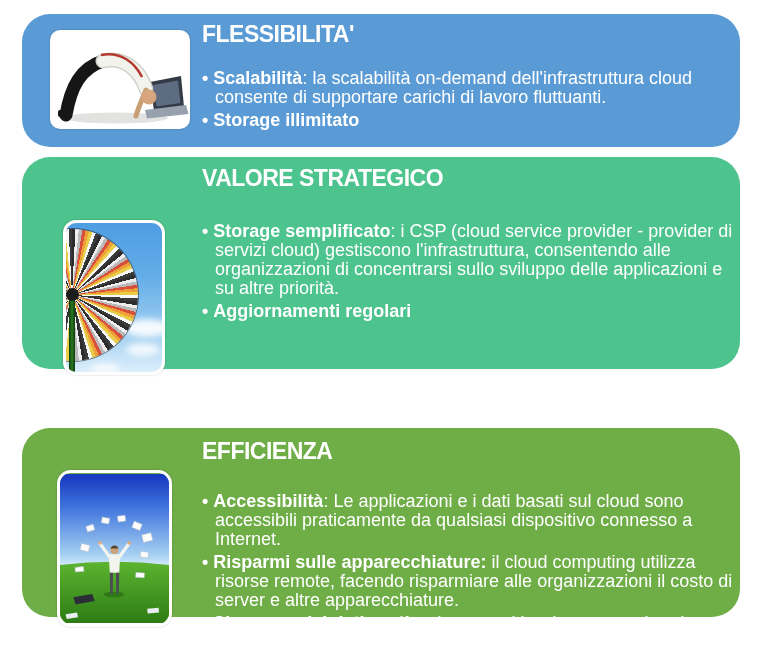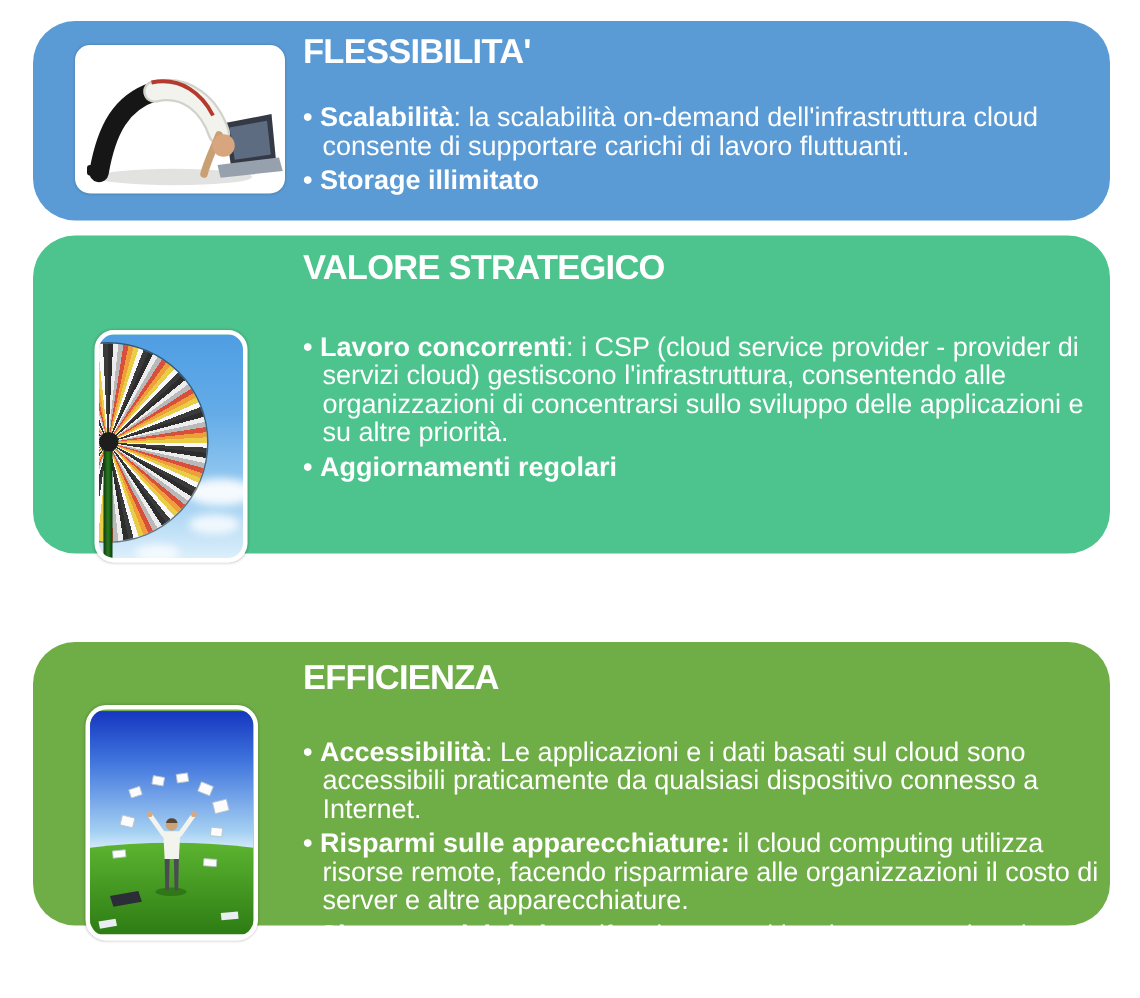--- a/index.html
+++ b/index.html
@@ -86,21 +86,21 @@
       <div class="cloud cloud-a"></div>
       <div class="cloud cloud-b"></div>
       <div class="cloud cloud-c"></div>
       <div class="fan"></div>
       <div class="fan-pole"></div>
       <div class="fan-hub"></div>
     </div>
     <div class="card-content">
       <div class="card-title">VALORE STRATEGICO</div>
       <div class="bullet-list">
-        <div class="bullet"><span class="dot">•</span> <b>Lavoro concorrenti</b><span>: i CSP (cloud service provider - provider di servizi cloud) gestiscono l'infrastruttura, consentendo alle organizzazioni di concentrarsi sullo sviluppo delle applicazioni e su altre priorità.</span></div>
+        <div class="bullet"><span class="dot">•</span> <b>Storage semplificato</b><span>: i CSP (cloud service provider - provider di servizi cloud) gestiscono l'infrastruttura, consentendo alle organizzazioni di concentrarsi sullo sviluppo delle applicazioni e su altre priorità.</span></div>
         <div class="bullet"><span class="dot">•</span> <b>Aggiornamenti regolari</b><span></span></div>
       </div>
     </div>
   </div>
 
   <div class="card card-3" style="background: rgb(111, 173, 71);">
     <div class="photo photo-3">
       <svg viewBox="0 0 115 157" width="109" height="151">
         <defs>
           <linearGradient id="sky" x1="0" y1="0" x2="0" y2="1">

